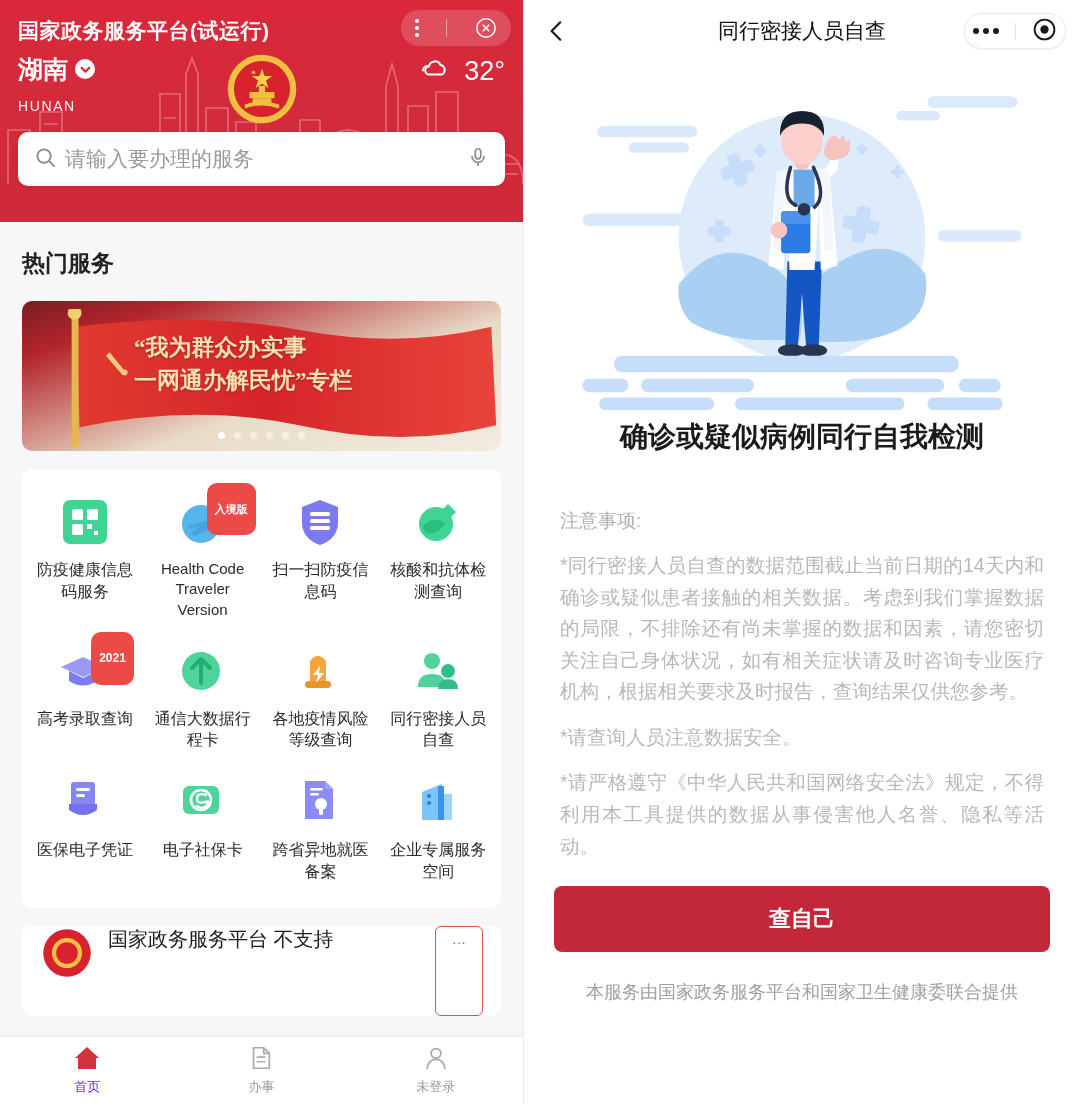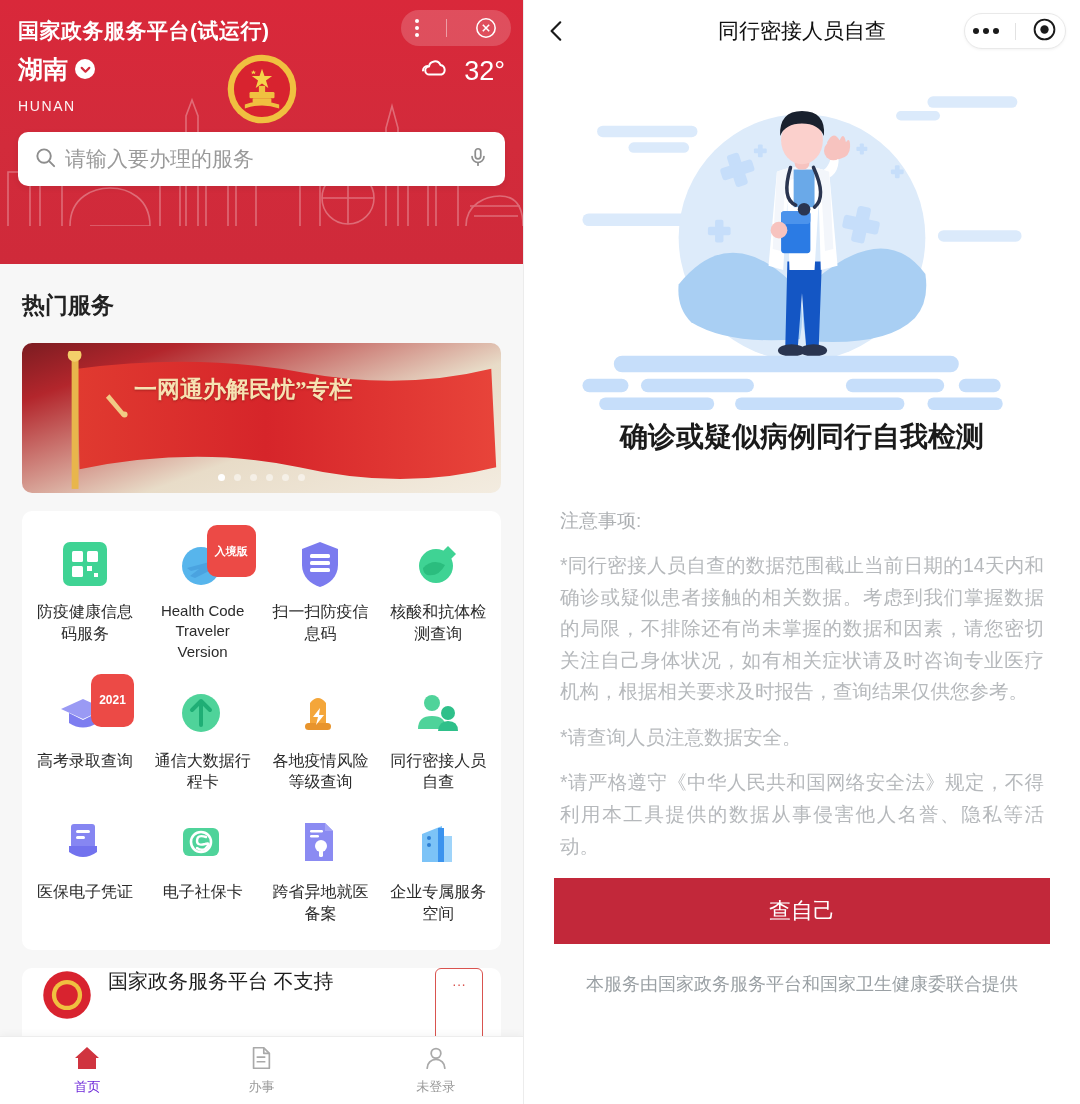--- a/index.html
+++ b/index.html
@@ -15,21 +15,21 @@
     position: relative;
     width: 523px; height: 1104px;
     background: #f7f7f7;
     overflow: hidden;
     flex: 0 0 523px;
   }
 
   
   .lp-header {
     position: relative;
-    height: 264px;
+    height: 222px;
     background: linear-gradient(180deg,#d9283a 0%, #d22b3b 55%, #cf2a3a 100%);
     overflow: hidden;
   }
   .skyline {
     position: absolute; left: 0; right: 0; bottom: 38px; height: 150px;
     opacity: .30; pointer-events: none;
   }
   .app-title-row {
     position: relative; display: flex; align-items: center;
     padding: 12px 14px 0 18px; height: 50px;
@@ -170,22 +170,22 @@
     text-align: center; font-size: 28px; font-weight: bold; color: #1a1a1a;
     margin-top: 6px;
   }
   .rp-body { padding: 52px 36px 0 36px; }
   .rp-note-title { color: #aeb1b4; font-size: 19px; margin-bottom: 16px; }
   .rp-note {
     color: #b6b9bc; font-size: 19.5px; line-height: 1.62; margin-bottom: 14px;
     text-align: justify;
   }
   .rp-btn {
-    margin: 16px 30px 0 30px; height: 66px; border-radius: 0;
-    background: #c2283a; color: #fff; font-size: 22px; font-weight: normal;
+    margin: 24px 30px 0 30px; height: 66px; border-radius: 8px;
+    background: #c2283a; color: #fff; font-size: 22px; font-weight: bold;
     display: flex; align-items: center; justify-content: center;
   }
   .rp-footer {
     margin: 26px 52px 0 52px; text-align: center; color: #9aa0a4;
     font-size: 18px; line-height: 1.6;
   }
 </style>
 </head>
 <body>
 
@@ -307,20 +307,21 @@
         <path d="M30 18 Q150 2 260 22 Q360 40 450 18 L455 118 Q360 142 255 118 Q150 96 32 120 Z" fill="url(#flagG)"></path>
         <rect x="24" y="2" width="7" height="138" fill="#e8b64c"></rect>
         <circle cx="27" cy="4" r="7" fill="#f3cf6a"></circle>
         <g fill="#f3d48a" opacity=".95" transform="translate(48,42) scale(.9)">
           <path d="M14 6 a10 10 0 1 0 .1 20 a6 6 0 0 1 -.1 -20z"></path>
           <path d="M16 2 L34 24 L30 27 L12 6z"></path>
           <circle cx="33" cy="25" r="3.4"></circle>
         </g>
       </svg>
       <div class="banner-text">
+        <div>“我为群众办实事</div>
         <div>一网通办解民忧”专栏</div>
       </div>
       <div class="banner-dots">
         <i class="on"></i>
           <i></i>
           <i></i>
           <i></i>
           <i></i>
           <i></i>
       </div>

